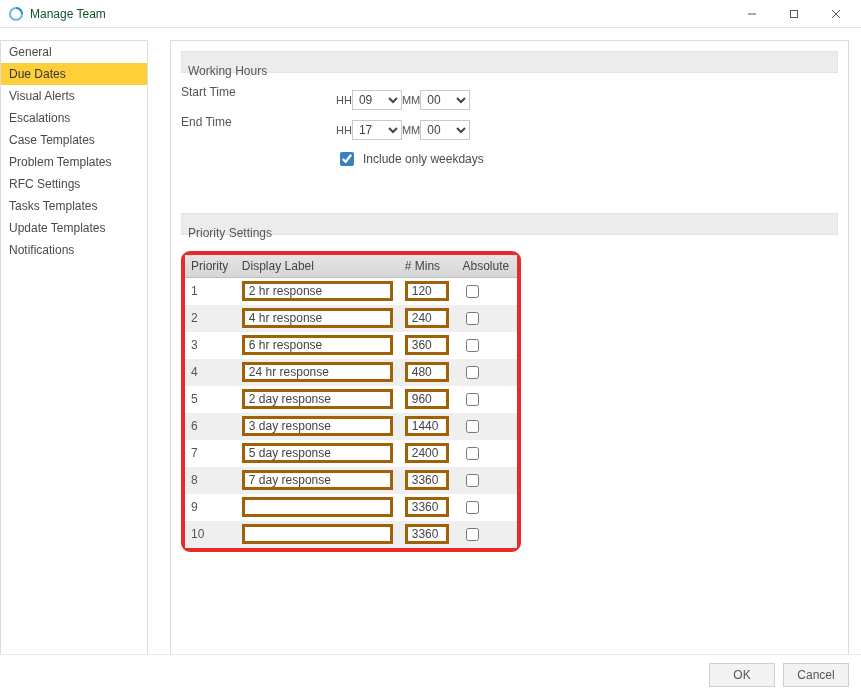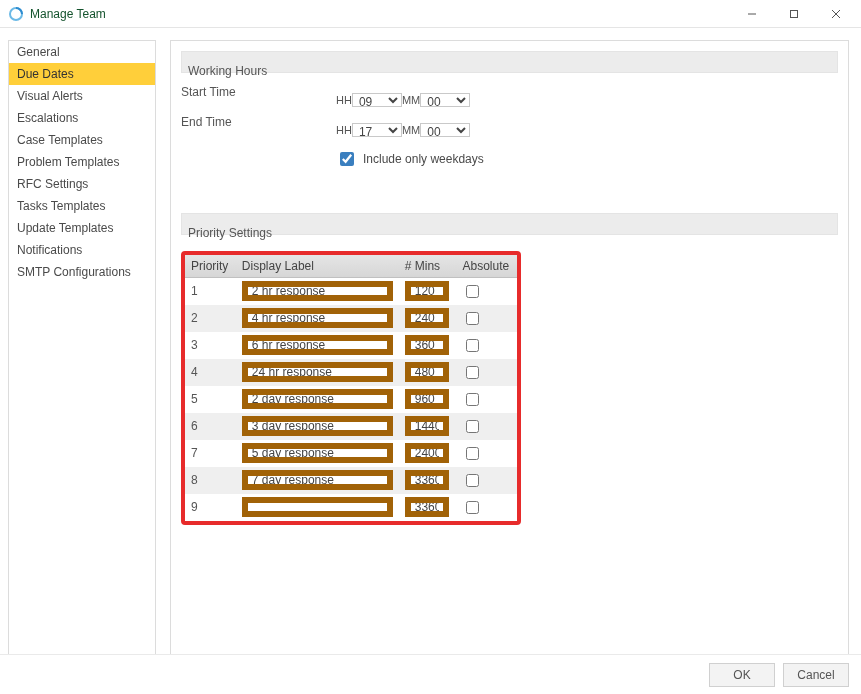--- a/index.html
+++ b/index.html
@@ -35,21 +35,21 @@
   }
 
   .body-area {
     position: relative;
     height: 625px;
     padding: 8px 10px 0 10px;
   }
 
   .sidebar {
     position: absolute;
-    left: 8px; top: 12px;
+    left: 0; top: 12px;
     width: 148px; height: 615px;
     border: 1px solid #dcdcdc;
     background: #fff;
   }
   .side-item {
     height: 22px;
     line-height: 22px;
     padding: 0 8px;
     color: #4a4a4a;
     cursor: default;
@@ -86,21 +86,21 @@
   .form-row .label {
     width: 155px;
     padding-left: 0;
     color: #555;
   }
   .hhmm {
     display: inline-flex; align-items: center; 
   }
   .tiny-label { font-size: 11px; color: #555; }
   select.sm {
-    height: 14px;
+    height: 20px;
     width: 50px;
     border: 1px solid #c9c9c9;
     background: #fff;
     font-family: inherit;
     font-size: 12px;
     padding: 0 2px;
     color: #444;
   }
 
   .check-row {
@@ -113,21 +113,21 @@
     accent-color: #3a7fbf;
   }
 
   .priority-wrap {
     margin-top: 40px;
   }
 
   .highlight-box {
     position: relative;
     border: 4px solid #e72b2b;
-    border-radius: 4px;
+    border-radius: 9px;
     padding: 0;
     margin-top: 16px;
     width: 340px;
   }
 
   .grid {
     width: 100%;
     border-collapse: collapse;
     font-size: 12px;
   }
@@ -149,21 +149,21 @@
   .grid tbody tr:nth-child(odd) td { background: #ffffff; }
   .grid tbody tr:nth-child(even) td { background: #efefef; }
   .grid th.pr, .grid td.pr { width: 48px; }
   .grid th.lbl, .grid td.lbl { width: 158px; }
   .grid th.min, .grid td.min { width: 56px; }
   .grid th.abs, .grid td.abs { width: 50px; text-align: left; }
 
   input.cell {
     width: 100%;
     height: 20px;
-    border: 6px solid #a16207;
+    border: 3px solid #a16207;
     background: #fff;
     font-family: inherit;
     font-size: 12px;
     color: #444;
     padding: 0 4px;
   }
   input.cell.mins { width: 44px; }
   .abs input[type=checkbox] {
     width: 13px; height: 13px;
   }
@@ -227,21 +227,20 @@
       <div class="side-item">General</div>
       <div class="side-item selected">Due Dates</div>
       <div class="side-item">Visual Alerts</div>
       <div class="side-item">Escalations</div>
       <div class="side-item">Case Templates</div>
       <div class="side-item">Problem Templates</div>
       <div class="side-item">RFC Settings</div>
       <div class="side-item">Tasks Templates</div>
       <div class="side-item">Update Templates</div>
       <div class="side-item">Notifications</div>
-      <div class="side-item">SMTP Configurations</div>
     </div>
 
   <div class="content-box">
 
     <div class="section-hdr">Working Hours</div>
 
     <div class="form-row">
       <span class="label">Start Time</span>
       <span class="hhmm">
         <span class="tiny-label">HH</span>
@@ -327,20 +326,26 @@
                 <td class="lbl"><input class="cell" value="7 day response" style=""></td>
                 <td class="min"><input class="cell mins" value="3360" style=""></td>
                 <td class="abs"><input type="checkbox" style=""></td>
               </tr>
               <tr>
                 <td class="pr">9</td>
                 <td class="lbl"><input class="cell" style=""></td>
                 <td class="min"><input class="cell mins" value="3360" style=""></td>
                 <td class="abs"><input type="checkbox" style=""></td>
               </tr>
+              <tr>
+                <td class="pr">10</td>
+                <td class="lbl"><input class="cell" style=""></td>
+                <td class="min"><input class="cell mins" value="3360" style=""></td>
+                <td class="abs"><input type="checkbox" style=""></td>
+              </tr>
             </tbody>
         </table>
       </div>
     </div>
 
   </div>
 </div>
 
 <div class="footer">
   <button class="dlg">OK</button>

